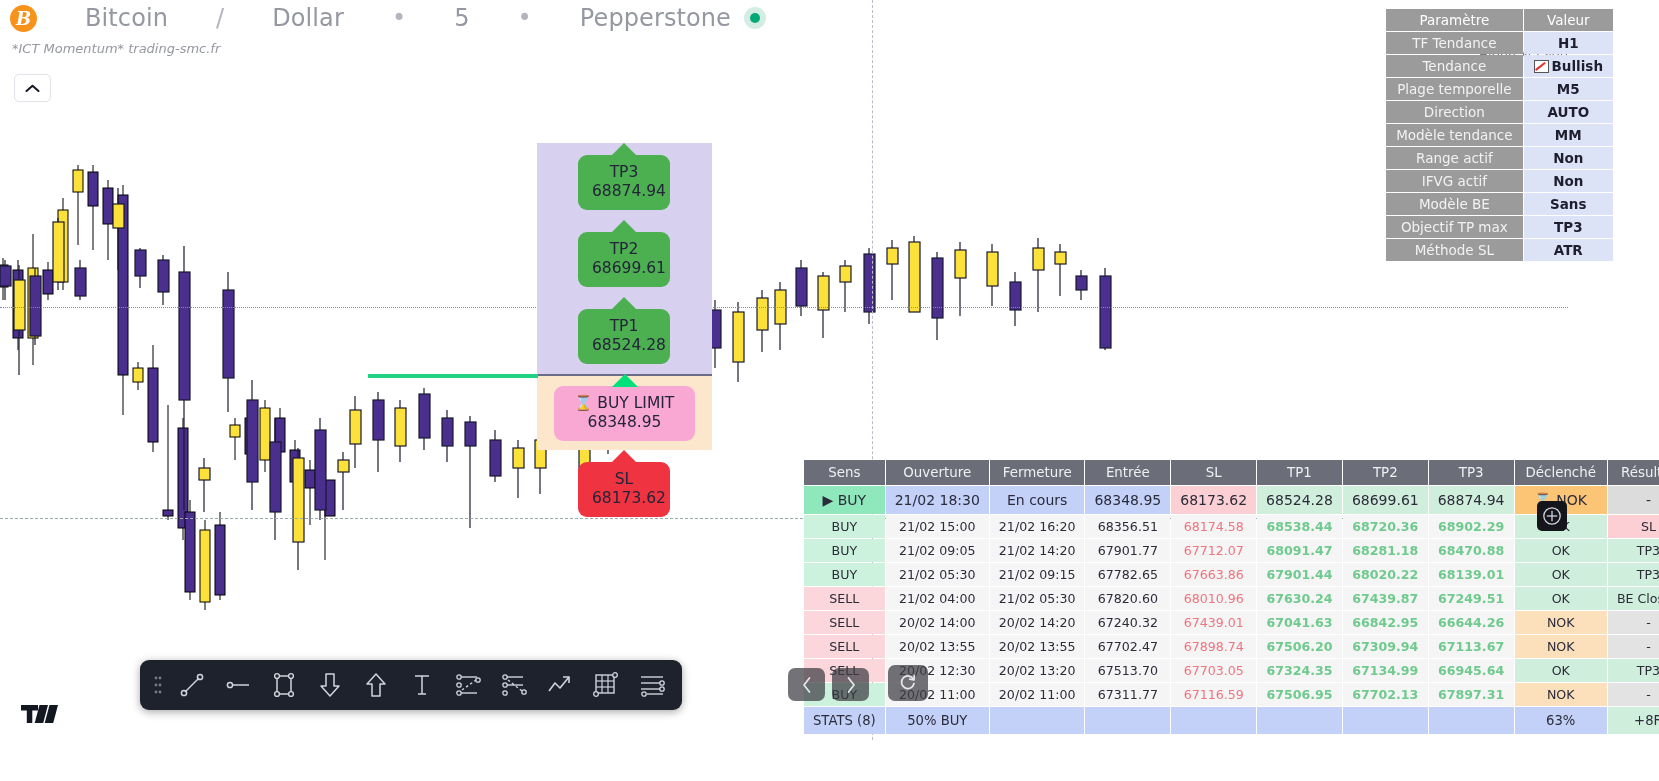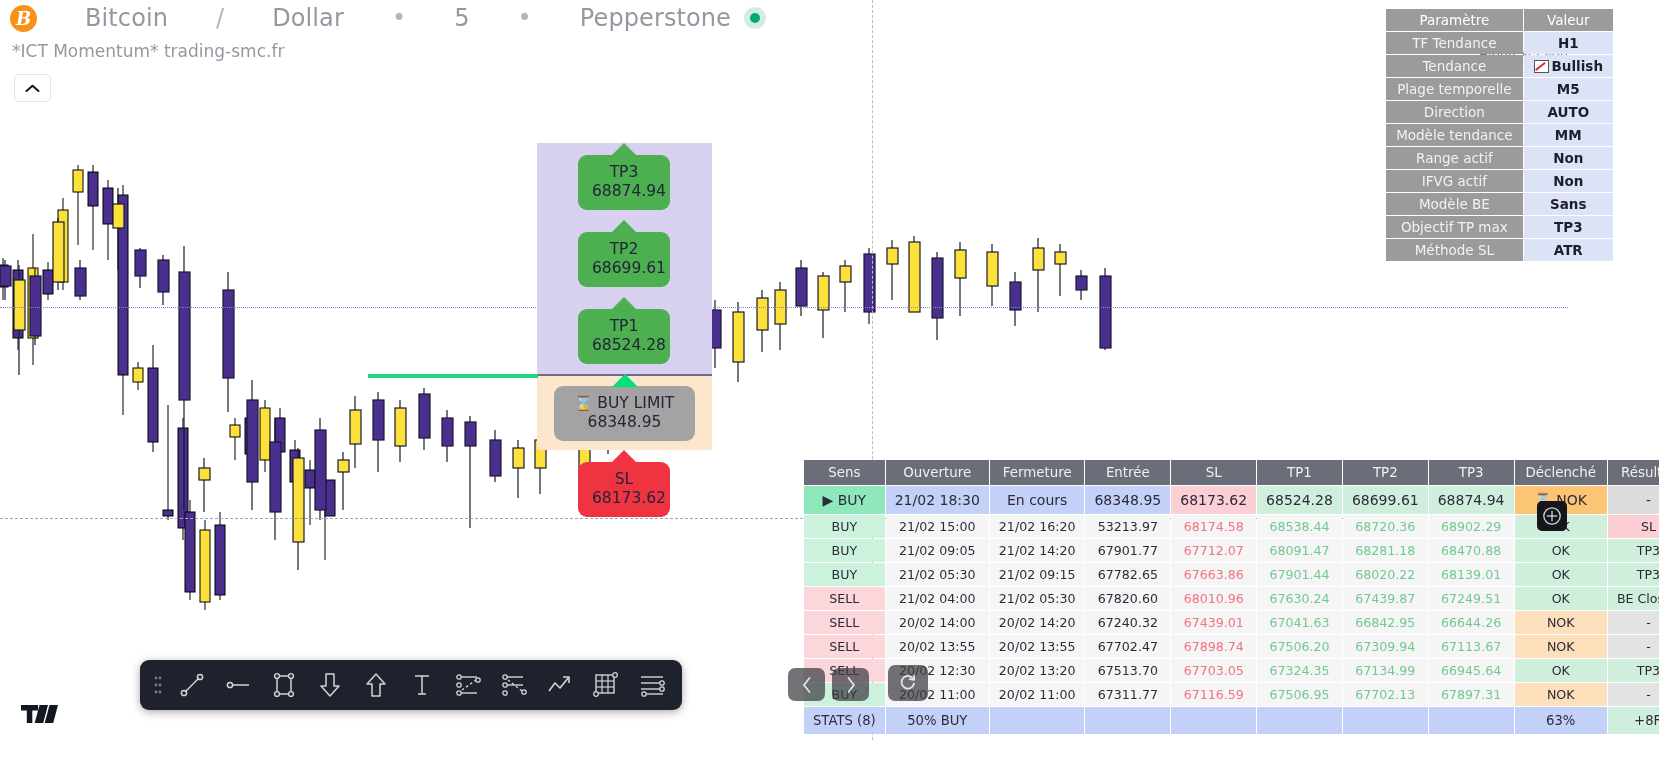--- a/index.html
+++ b/index.html
@@ -22,21 +22,21 @@
   }
   .sym-text { font-size:24px; color:#9598a1; letter-spacing:.1px;margin-left:41px; }
   .sym-sep { color:#b2b5be; }
   .sym-interval { color:#9598a1; }
   .market-dot {
     width:22px; height:22px; border-radius:50%;
     background:#d4ede2; display:flex; align-items:center; justify-content:center;
     margin-left:6px;
   }
   .market-dot i { width:10px; height:10px; border-radius:50%; background:#00a878; display:block; }
-  .sub-line { font-size:17px; color:#9598a1; margin-top:9px; margin-left:2px; }
+  .sub-line { font-size:13px; color:#9598a1; margin-top:9px; margin-left:2px;font-style:italic; }
   #collapse-btn {
     position:absolute; left:14px; top:74px;
     width:37px; height:28px; border:1px solid #e0e3eb; border-radius:5px;
     background:#fff; display:flex; align-items:center; justify-content:center;
     cursor:pointer;
   }
   #collapse-btn svg { display:block; }
 
   
   #ind-title {
@@ -85,21 +85,21 @@
     color:#24243a; font-size:15.5px; line-height:19px; padding:8px 14px 9px;
     font-weight:500; white-space:nowrap;
   }
   .lvl .arrow {
     position:absolute; left:50%; top:-12px; margin-left:-13px;
     width:0; height:0; border-left:13px solid transparent;
     border-right:13px solid transparent;
   }
   .lvl-tp { background:#4caf50; }
   .lvl-tp .arrow { border-bottom:13px solid #4caf50; }
-  .lvl-buy { background:#a3a3a3; }
+  .lvl-buy { background:#f9a8d4; }
   .lvl-buy .arrow { border-bottom:13px solid #00e17b; }
   .lvl-sl { background:#ef3340; }
   .lvl-sl .arrow { border-bottom:13px solid #ef3340; }
   .hourglass { font-size:15px; margin-right:4px; }
 
   
   #trades {
     position:absolute; left:803px; top:459px;
     border-collapse:separate; border-spacing:1px 1px;
     font-size:12.6px; color:#2b2b3a;
@@ -111,21 +111,21 @@
   #trades td { padding:4px 9px; text-align:center; white-space:nowrap; background:#f5f5f5; }
   #trades tr.active td { background:#c3d0f7; font-size:14px; padding:6px 9px; }
   #trades tr.active td.sens { background:#8fe8bb; font-weight:500; }
   #trades tr.active td.sl { background:#fbcfd4; }
   #trades tr.active td.tp { background:#cfeedb; }
   #trades tr.active td.trig { background:#fcc475; }
   #trades tr.active td.res { background:#dcdcdc; }
   td.sens-buy { background:#ccf2dd !important; }
   td.sens-sell { background:#fbd6da !important; }
   td.v-sl { color:#f0737e; }
-  td.v-tp { color:#6fca8e; }
+  td.v-tp { color:#6fca8e;font-weight:bold; }
   td.ok { background:#cfeedb !important;margin-top:44px; }
   td.nok { background:#fcdfbb !important; }
   td.res-sl { background:#fbcfd4 !important; }
   td.res-tp { background:#cfeedb !important; }
   td.res-be { background:#cfeedb !important; }
   td.res-none { background:#e3e3e3 !important; }
   #trades tr.stats td { background:#c3d0f7; font-size:13.2px; padding:6px 9px; }
   #trades tr.stats td.rr { background:#cfeedb; }
 
   
@@ -470,21 +470,21 @@
         <td class="tp">68699.61</td>
         <td class="tp">68874.94</td>
         <td class="trig"><span>⌛</span> <span>NOK</span></td>
         <td class="res">-</td>
       </tr>
 
       <tr>
         <td class="sens-buy">BUY</td>
         <td>21/02 15:00</td>
         <td>21/02 16:20</td>
-        <td>53213.97</td>
+        <td>68356.51</td>
         <td class="v-sl">68174.58</td>
         <td class="v-tp">68538.44</td>
         <td class="v-tp">68720.36</td>
         <td class="v-tp">68902.29</td>
         <td class="ok">OK</td>
         <td class="res-sl">SL</td>
       </tr>
 
       <tr>
         <td class="sens-buy">BUY</td>

